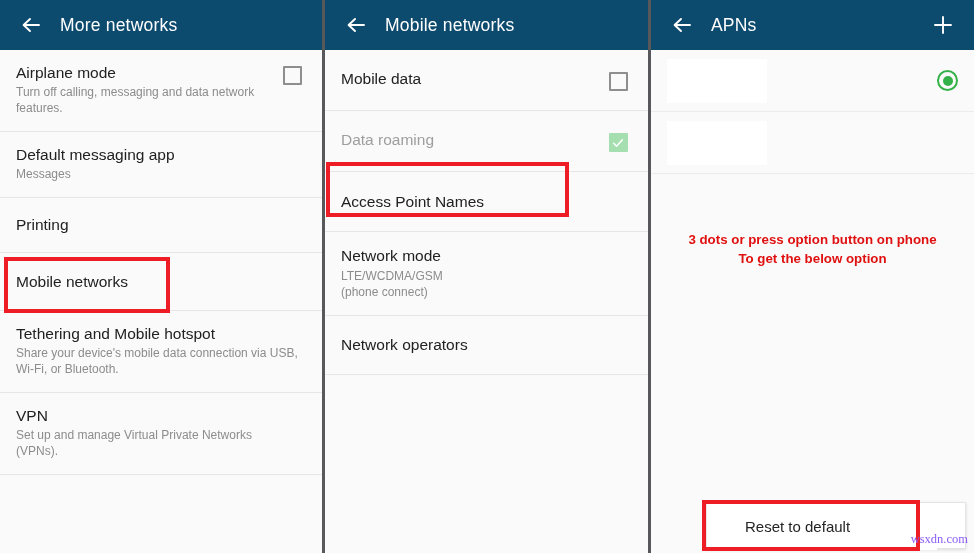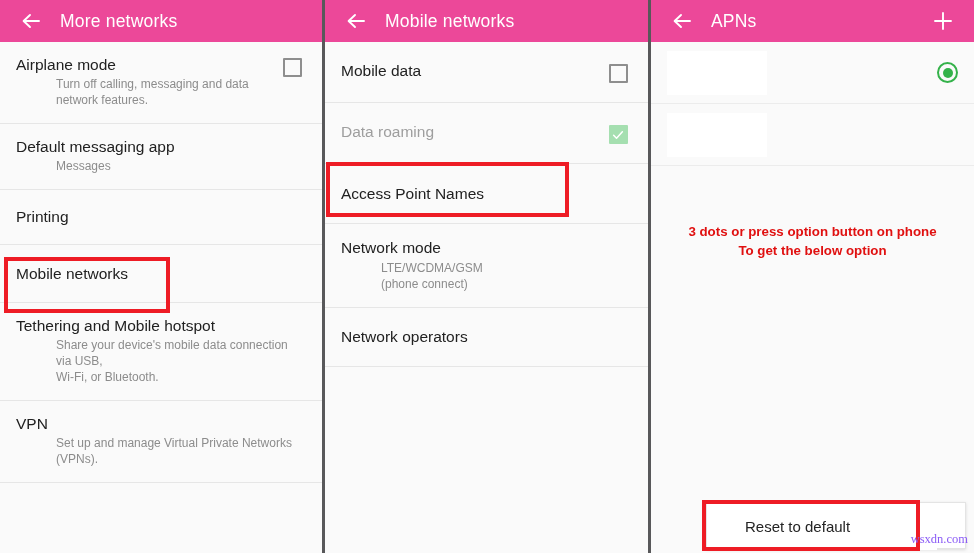--- a/index.html
+++ b/index.html
@@ -34,22 +34,22 @@
 
   .panel-divider {
     flex: 0 0 3px;
     width: 3px;
     height: 553px;
     background: #58585a;
   }
 
   
   .appbar {
-    height: 42px;
-    background: #ec4899;
+    height: 50px;
+    background: #0c4a6e;
     display: flex;
     align-items: center;
     padding: 17px 12px;
     box-sizing: border-box;
     position: relative;
   }
   .appbar-back {
     width: 26px;
     height: 26px;
     margin-left: 6px;
@@ -98,21 +98,20 @@
     line-height: 1.25;
     font-weight: 400;
   }
   .row-title.dim { color: #9e9e9e; }
   .row-sub {
     font-size: 12px;
     color: #8c8c8c;
     line-height: 1.32;
     margin-top: 3px;
     white-space: pre-line;
-    margin-left: 40px;
   }
   .row-accessory {
     flex: 0 0 auto;
     margin-left: 10px;
     padding-top: 3px;
     display: flex;
     align-items: center;
     justify-content: center;
     width: 28px;
   }

